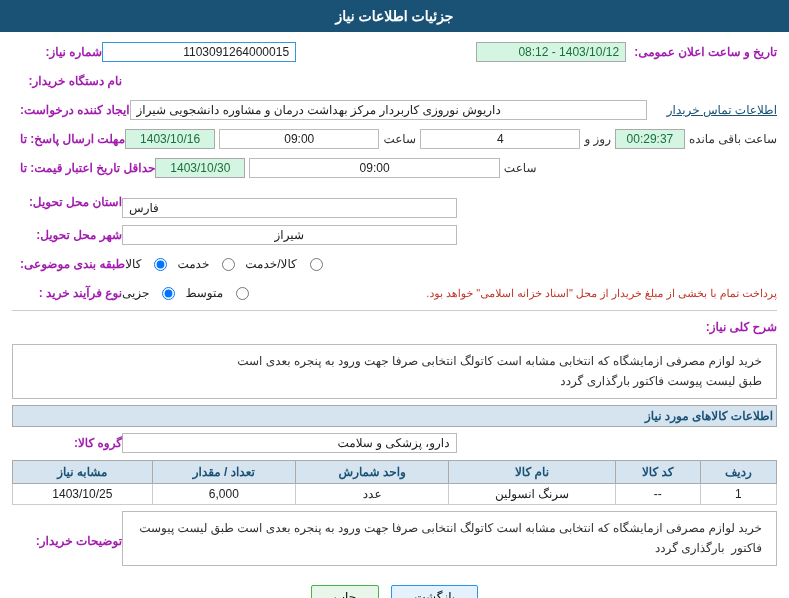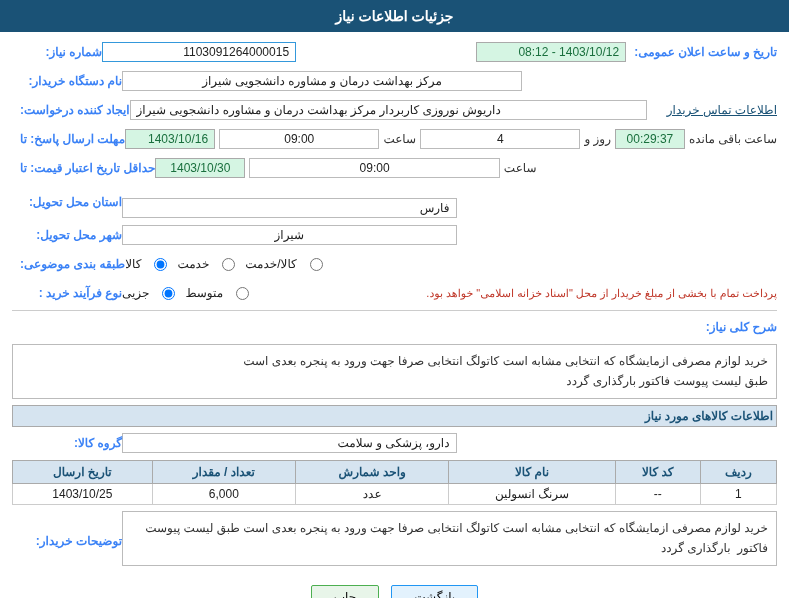--- a/index.html
+++ b/index.html
@@ -27,21 +27,21 @@
       padding: 8px 12px;
       background: #fff;
     }
     .row {
       display: flex;
       align-items: center;
       margin-bottom: 5px;
       min-height: 24px;
     }
     .label {
-      color: #3b82f6;
+      color: #a21caf;
       font-weight: bold;
       text-align: right;
       min-width: 110px;
       padding-left: 8px;
       white-space: nowrap;
     }
     .value-box {
       background: #fff;
       border: 1px solid #bbb;
       padding: 2px 6px;
@@ -73,21 +73,21 @@
     .section-title {
       background: #d6e4f0;
       border: 1px solid #aaa;
       padding: 3px 3px;
       font-weight: bold;
       margin: 6px 0 4px 0;
       color: #1a5276;
     }
     .description-box {
       border: 1px solid #bbb;
-      padding: 6px 8px;
+      padding: 6px 14px;
       margin-bottom: 6px;
       line-height: 1.7;
       color: #333;
       background: #fff;
       text-align: right;
     }
     .radio-group {
       display: flex;
       gap: 10px;
       align-items: center;
@@ -167,56 +167,55 @@
     <div class="row">
       <span class="label">تاریخ و ساعت اعلان عمومی:</span>
       <div class="value-green" style="min-width:150px;padding-left:16px;">1403/10/12 - 08:12</div>
       <span style="flex:1;"></span>
       <div class="value-box blue-border" style="min-width:160px; text-align:right;">1103091264000015</div>
       <span class="label" style="min-width:90px;">شماره نیاز:</span>
     </div>
 
     <div class="row">
       <span style="flex:1;"></span>
-      <div class="value-box" style="min-width:400px; text-align:center;">مرکز بهداشت  درمان و مشاوره دانشجویی شیراز</div>
       <span class="label">نام دستگاه خریدار:</span>
     </div>
 
     <div class="row">
       <span class="link-text" style="margin-left:20px;">اطلاعات تماس خریدار</span>
       <div class="value-box" style="min-width:320px; text-align:left;">داریوش  نوروزی کاربردار مرکز بهداشت  درمان و مشاوره دانشجویی شیراز</div>
       <span class="label">ایجاد کننده درخواست:</span>
     </div>
 
     <div class="row">
       <div class="row-inner" style="flex:1; gap:4px;">
         <span class="small-label">ساعت باقی مانده</span>
         <div class="value-green" style="min-width:70px; text-align:center;">00:29:37</div>
         <span class="small-label">روز و</span>
         <div class="value-box" style="min-width:30px; text-align:center;">4</div>
         <span class="small-label">ساعت</span>
         <div class="value-box" style="min-width:55px; text-align:center;">09:00</div>
-        <div class="value-green" style="min-width:90px; text-align:right;">1403/10/16</div>
+        <div class="value-green" style="min-width:90px; text-align:center;">1403/10/16</div>
       </div>
       <span class="label">مهلت ارسال پاسخ: تا</span>
     </div>
 
     <div class="row">
       <div class="row-inner" style="flex:1; gap:4px;">
         <span style="flex:1;"></span>
         <span class="small-label">ساعت</span>
         <div class="value-box" style="min-width:55px; text-align:center;">09:00</div>
         <div class="value-green" style="min-width:90px; text-align:center;">1403/10/30</div>
       </div>
       <span class="label">حداقل تاریخ اعتبار قیمت: تا</span>
     </div>
 
     <div class="row">
       <span style="flex:1;"></span>
-      <div class="value-box" style="min-width:150px; text-align:right;margin-top:13px;">فارس</div>
+      <div class="value-box" style="min-width:150px; text-align:left;margin-top:13px;">فارس</div>
       <span class="label">استان محل تحویل:</span>
     </div>
 
     <div class="row">
       <span style="flex:1;"></span>
       <div class="value-box" style="min-width:150px; text-align:center;">شیراز</div>
       <span class="label">شهر محل تحویل:</span>
     </div>
 
     <div class="row">
@@ -272,21 +271,21 @@
     </div>
 
     <table class="data-table">
       <thead>
         <tr>
           <th>ردیف</th>
           <th>کد کالا</th>
           <th>نام کالا</th>
           <th>واحد شمارش</th>
           <th>تعداد / مقدار</th>
-          <th>تاریخ ارسال</th>
+          <th>مشابه نیاز</th>
         </tr>
       </thead>
       <tbody id="kala-tbody">
       <tr>
             <td>1</td>
             <td>--</td>
             <td>سرنگ انسولین</td>
             <td>عدد</td>
             <td>6,000</td>
             <td>1403/10/25</td>

